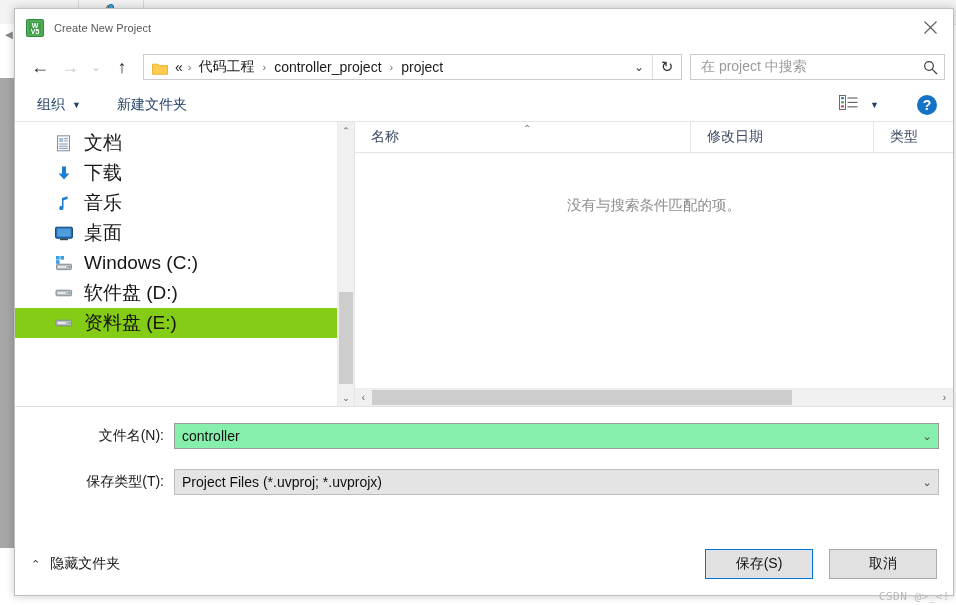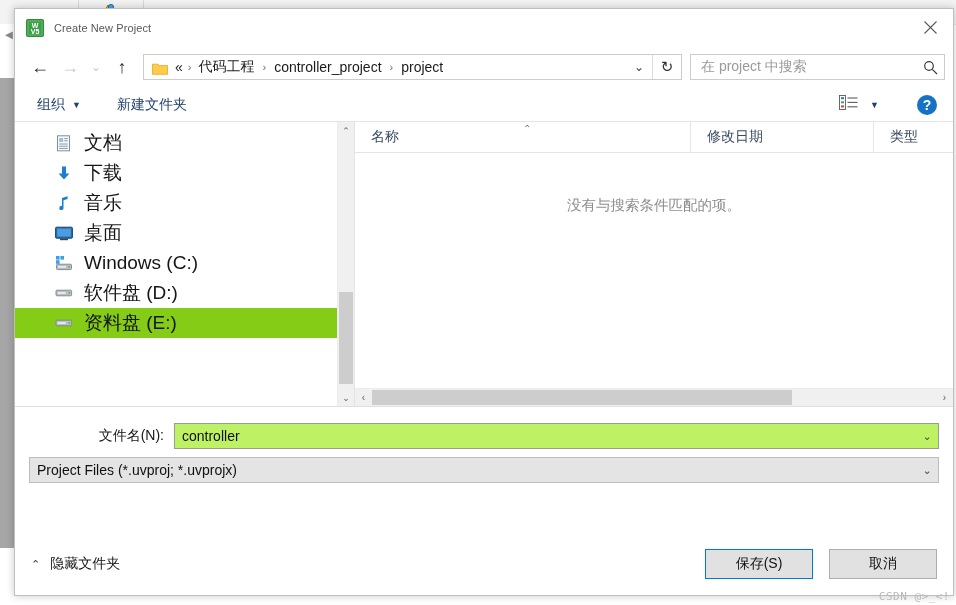--- a/index.html
+++ b/index.html
@@ -299,40 +299,40 @@
   
   .formzone {
     border-top: 1px solid #e0e0e0;
     padding: 16px 14px 0 14px;
     box-sizing: border-box;
     height: 88px;
   }
   .form-row {
     display: flex; align-items: center;
     height: 26px;
-    margin-bottom: 8px;
+    margin-bottom: 20px;
   }
   .form-label {
     width: 145px;
     text-align: right;
     padding-right: 10px;
     font-size: 14px;
     color: #161616;
     box-sizing: border-box;
     white-space: nowrap;
   }
   .form-field {
     flex: 1 1 auto;
     height: 26px;
     border: 1px solid #b4b4b4;
     display: flex; align-items: center;
     box-sizing: border-box;
     min-width: 0;
   }
-  .form-field.editable { background: #bef264; border-color: #9a9a9a; }
+  .form-field.editable { background: #86efac; border-color: #9a9a9a; }
   .form-field.readonly { background: #e4e4e4; border-color: #bdbdbd; }
   .ff-text {
     flex: 1 1 auto;
     font-size: 14px; color: #101010;
     padding-left: 7px;
     white-space: nowrap; overflow: hidden;
   }
   .ff-caret {
     width: 22px; flex: 0 0 auto;
     display: flex; align-items: center; justify-content: center;
@@ -600,20 +600,21 @@
 
   <div class="formzone">
     <div class="form-row">
       <div class="form-label">文件名(N):</div>
       <div class="form-field editable">
         <div class="ff-text">controller</div>
         <div class="ff-caret">⌄</div>
       </div>
     </div>
     <div class="form-row">
+      <div class="form-label">保存类型(T):</div>
       <div class="form-field readonly">
         <div class="ff-text">Project Files (*.uvproj; *.uvprojx)</div>
         <div class="ff-caret">⌄</div>
       </div>
     </div>
   </div>
 
   <div class="footer">
     <div class="hidefolders">
       <span class="hf-caret">⌃</span>

